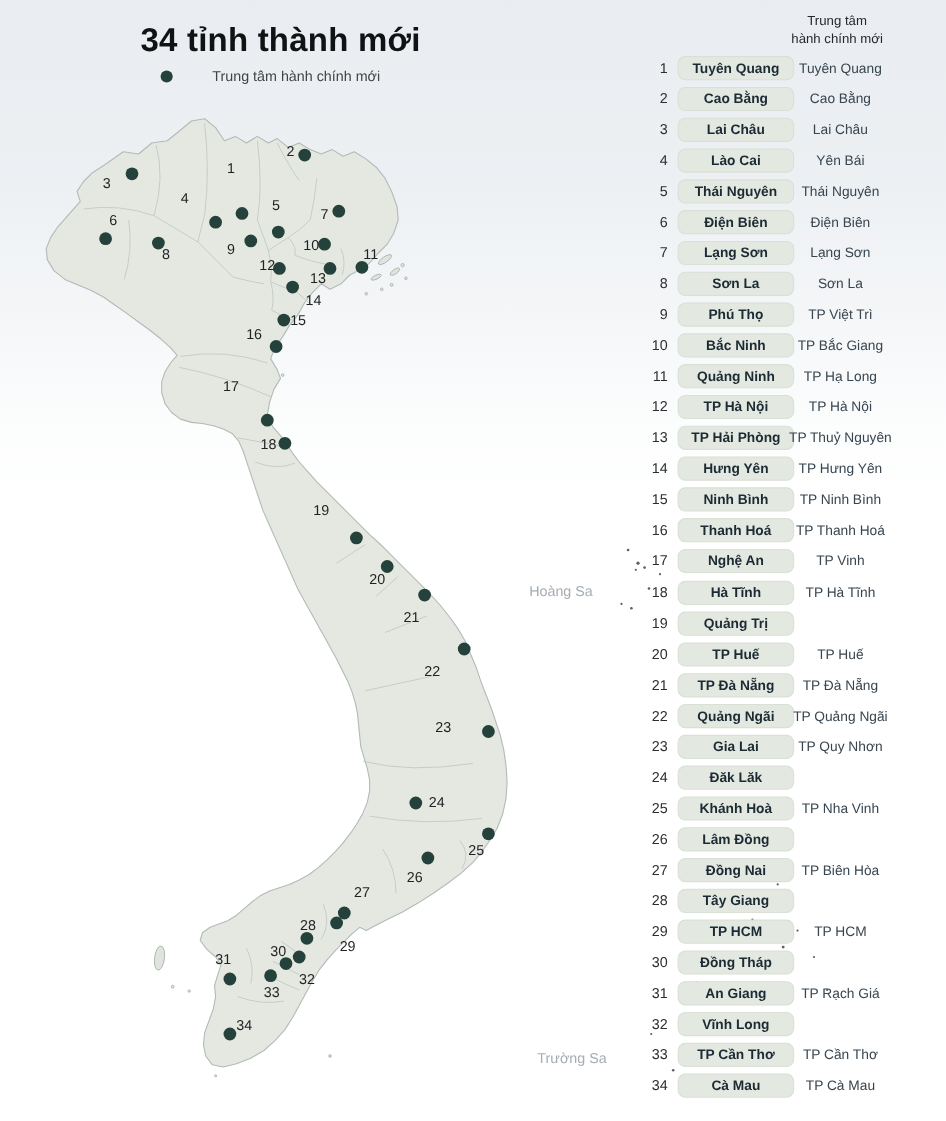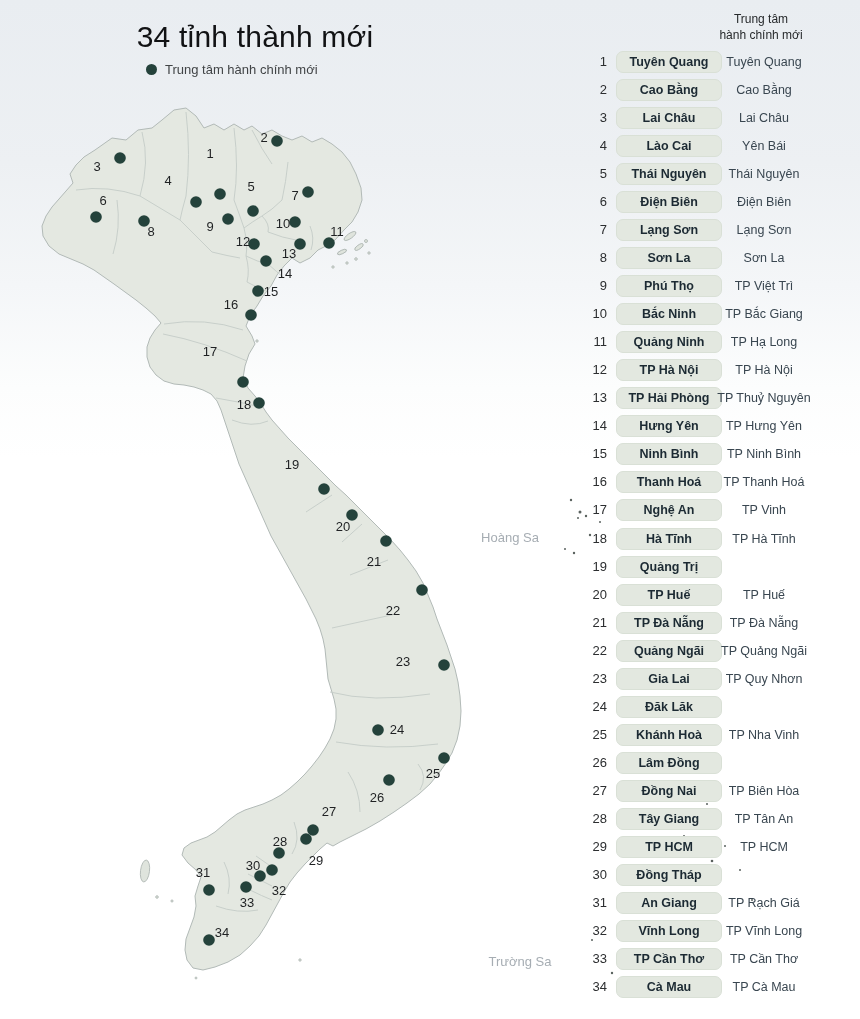--- a/index.html
+++ b/index.html
@@ -5,25 +5,25 @@
   html,body{margin:0;padding:0;background:#ffffff;}
   .canvas{
     position:relative;
     width:860px;height:1019px;
     overflow:hidden;
     font-family:"Liberation Sans","DejaVu Sans",sans-serif;
     background:linear-gradient(180deg,#e9edf1 0%,#edf0f3 16%,#f4f6f8 28%,#fcfdfd 38%,#ffffff 45%,#ffffff 100%);
   }
   .title{
     position:absolute;left:60px;top:20px;width:390px;
-    text-align:center;font-size:30px;font-weight:normal;color:#111214;letter-spacing:0.2px;
+    text-align:center;font-size:30px;font-weight:bold;color:#111214;letter-spacing:0.2px;
   }
   .legend{position:absolute;left:146px;top:62px;display:flex;align-items:center;gap:8px;}
   .legend-dot{width:11px;height:11px;border-radius:50%;display:inline-block;}
-  .legend-label{font-size:13px;color:#414446;}
+  .legend-label{font-size:13px;color:#414446;margin-left:28px;}
   svg.map{position:absolute;left:0;top:0;}
   .tbl-header{
     position:absolute;left:691px;top:11px;width:140px;
     text-align:center;font-size:12px;font-weight:normal;color:#26292b;line-height:16px;
   }
   .row{position:absolute;left:0;width:860px;height:28px;}
   .row .num{
     position:absolute;left:575px;top:0;width:32px;height:28px;line-height:28px;
     text-align:right;font-size:13px;color:#2c2e30;
   }
@@ -344,40 +344,38 @@
         <div class="pill">Lâm Đồng</div>
       </div>
       <div class="row" style="top: 776.78px;">
         <div class="num">27</div>
         <div class="pill">Đồng Nai</div>
         <div class="center">TP Biên Hòa</div>
       </div>
       <div class="row" style="top: 804.81px;">
         <div class="num">28</div>
         <div class="pill">Tây Giang</div>
-        <div class="center">TP Tân An</div>
       </div>
       <div class="row" style="top: 832.84px;">
         <div class="num">29</div>
         <div class="pill">TP HCM</div>
         <div class="center">TP HCM</div>
       </div>
       <div class="row" style="top: 860.87px;">
         <div class="num">30</div>
         <div class="pill">Đồng Tháp</div>
       </div>
       <div class="row" style="top: 888.9px;">
         <div class="num">31</div>
         <div class="pill">An Giang</div>
         <div class="center">TP Rạch Giá</div>
       </div>
       <div class="row" style="top: 916.93px;">
         <div class="num">32</div>
         <div class="pill">Vĩnh Long</div>
-        <div class="center">TP Vĩnh Long</div>
       </div>
       <div class="row" style="top: 944.96px;">
         <div class="num">33</div>
         <div class="pill">TP Cần Thơ</div>
         <div class="center">TP Cần Thơ</div>
       </div>
       <div class="row" style="top: 972.99px;">
         <div class="num">34</div>
         <div class="pill">Cà Mau</div>
         <div class="center">TP Cà Mau</div>

